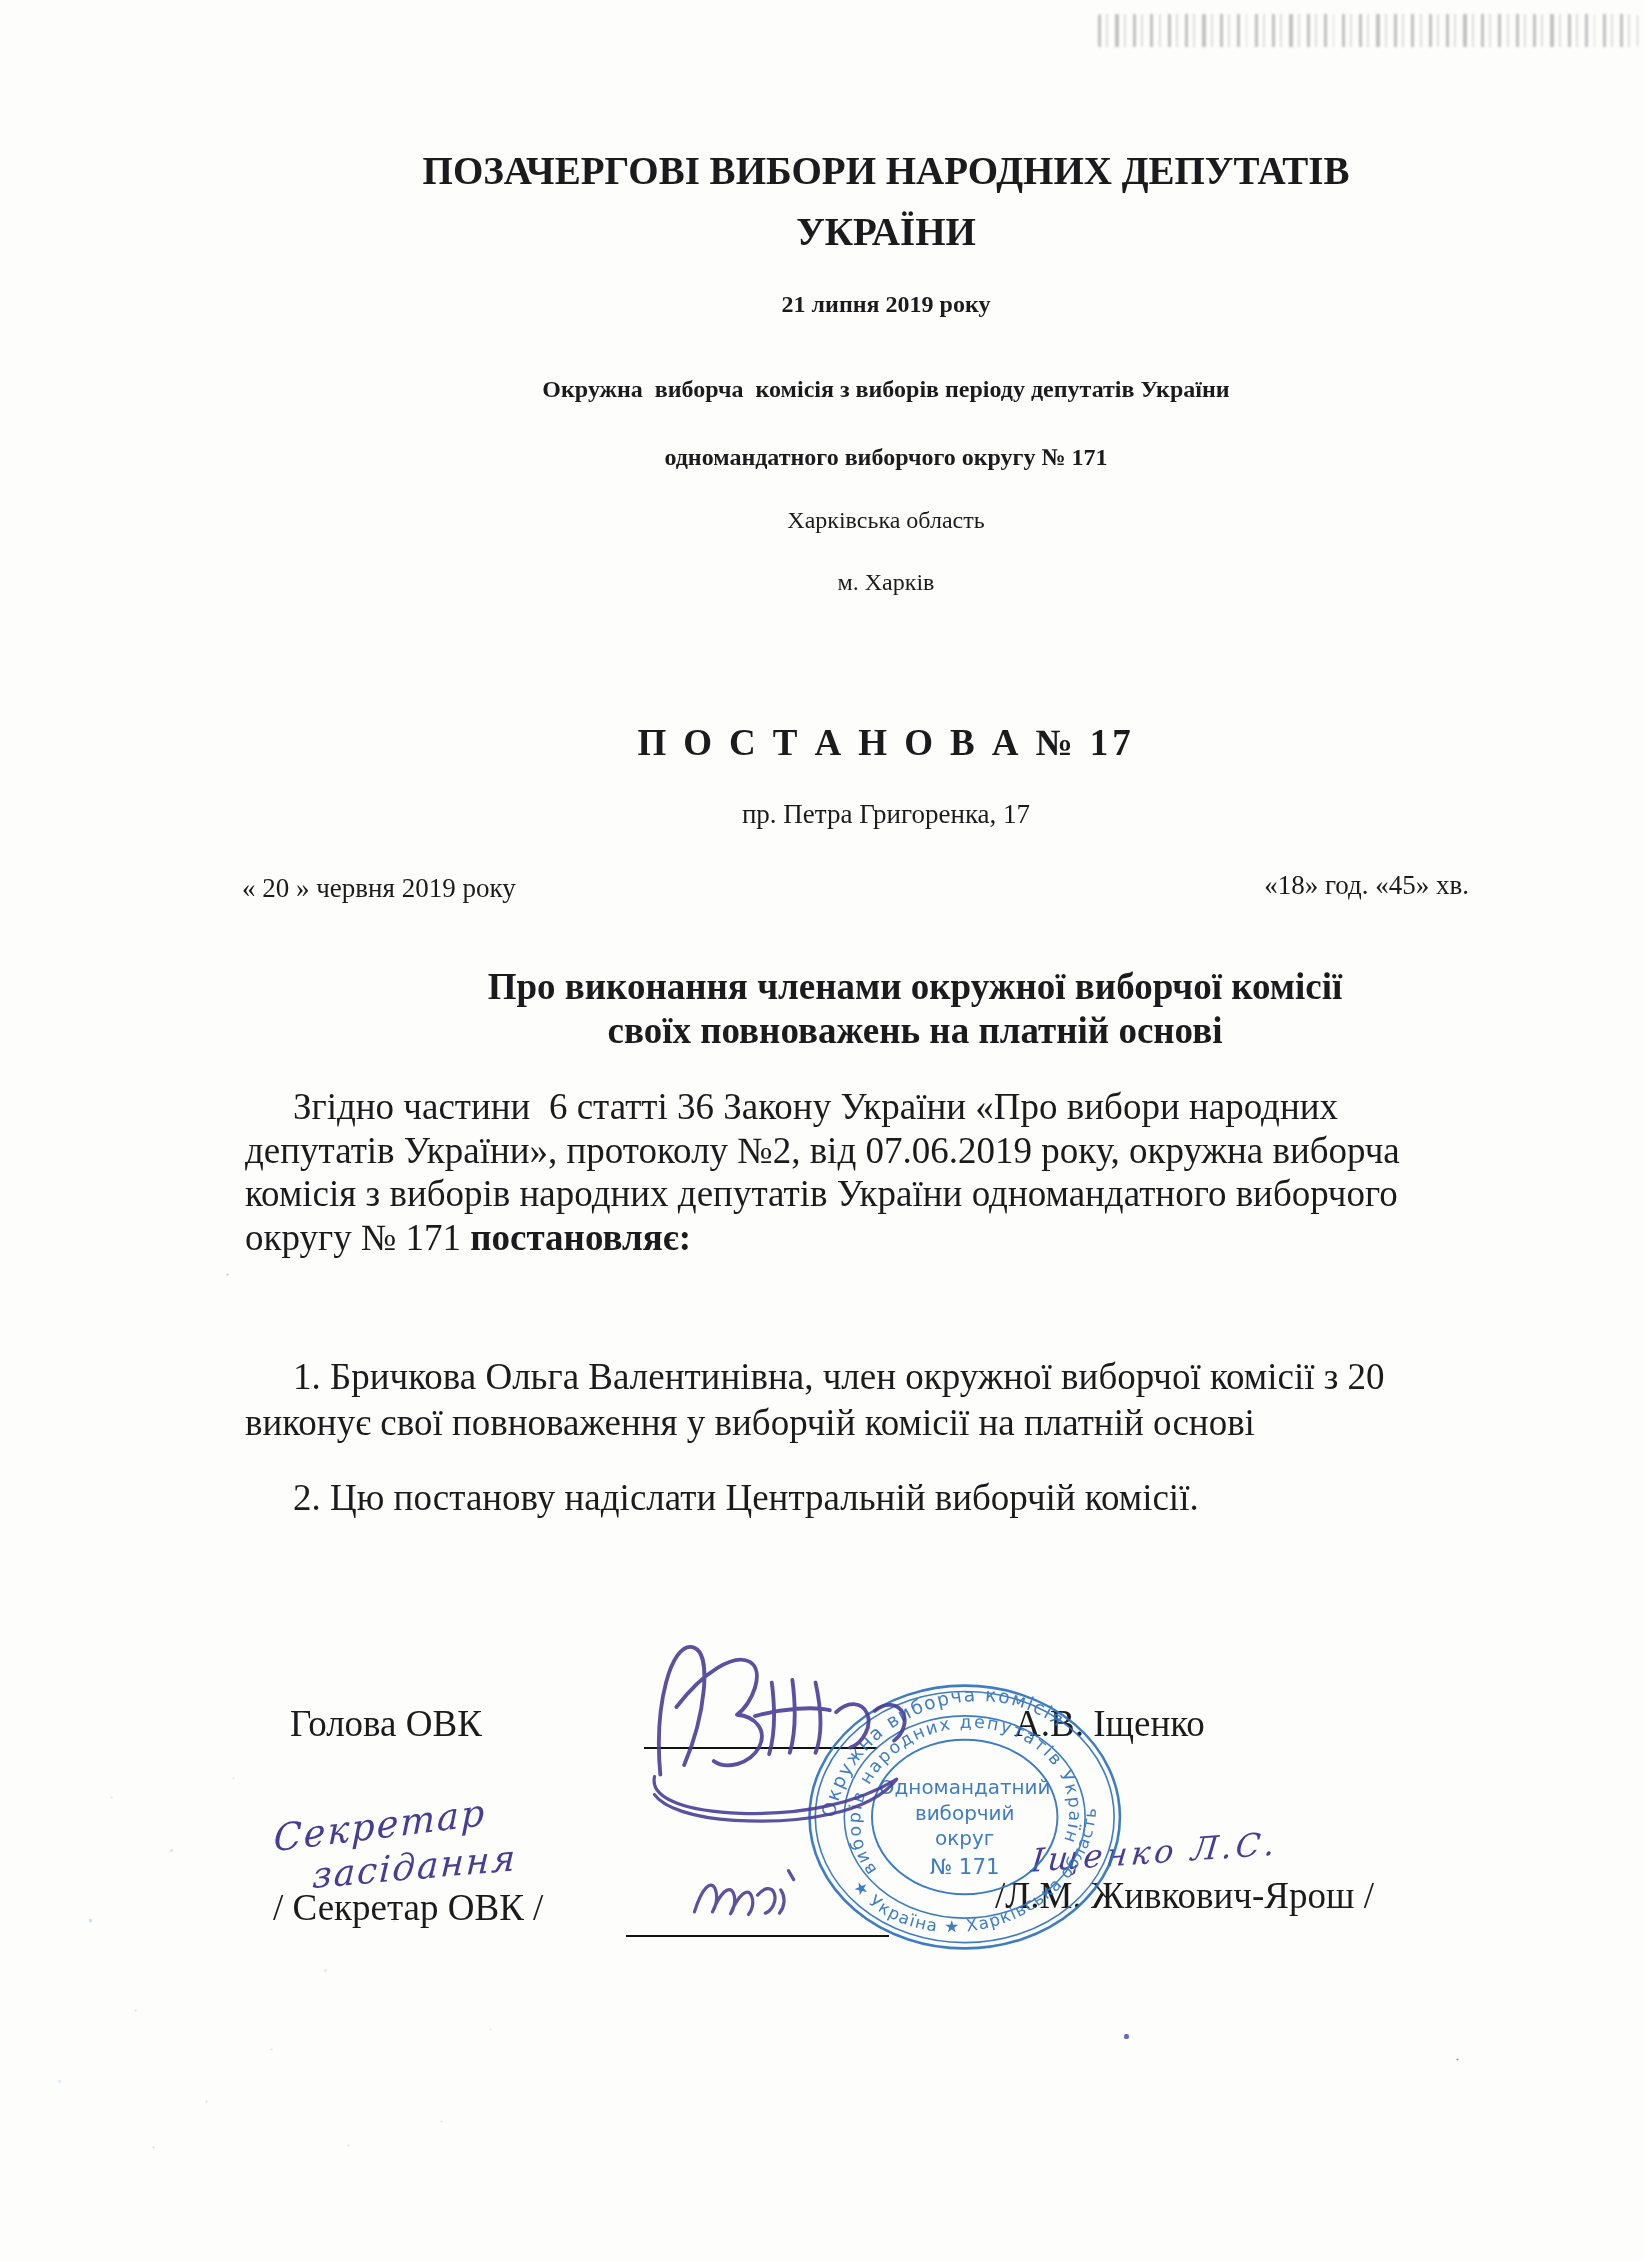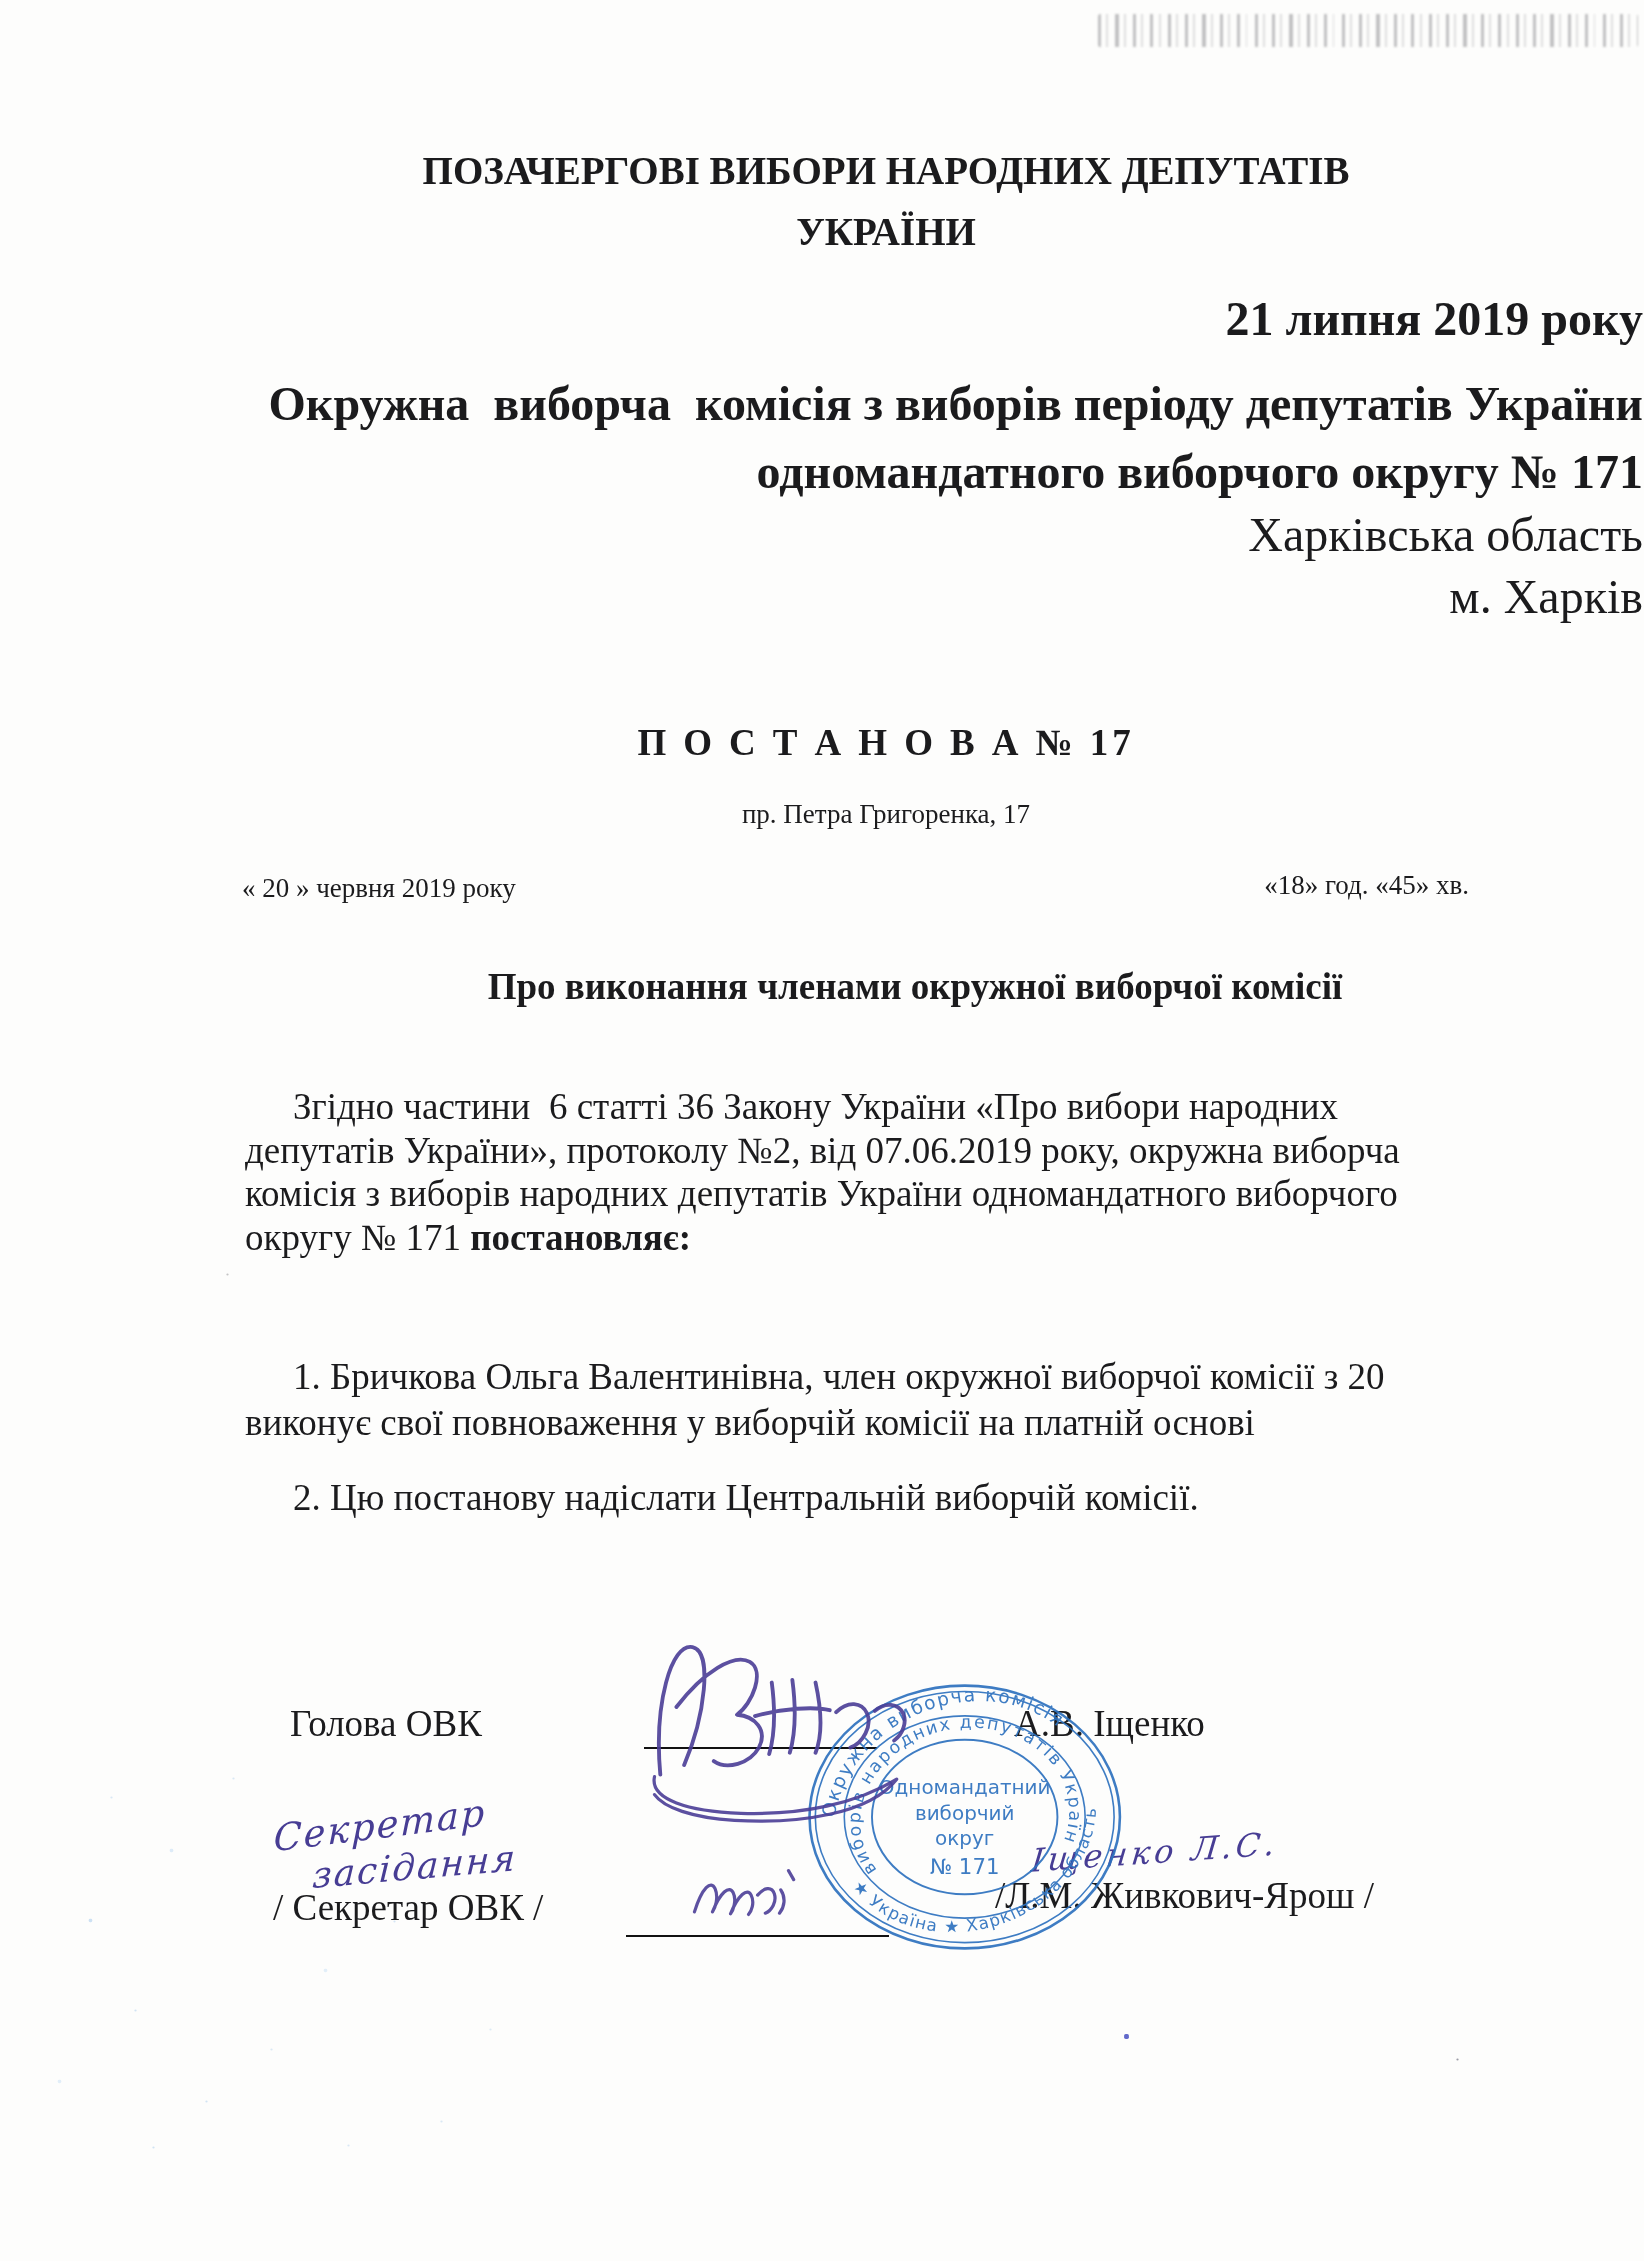--- a/index.html
+++ b/index.html
@@ -7,21 +7,21 @@
     position:relative;
     width:1644px;height:2261px;
     background:#fdfdfc;
     overflow:hidden;
     font-family:"Liberation Serif", serif;
     color:#1b1b1d;
   }
   .t{position:absolute;white-space:pre;line-height:1.15;}
   .center-band{position:absolute;left:129px;width:1514px;text-align:center;white-space:pre;line-height:1.15;}
   .b{font-weight:bold;}
-  .f56{font-size:48px;text-align:right;}
+  .f56{font-size:24px;}
   .f57{font-size:37px;}
   .f48{font-size:27px;}
   .f58b{font-size:37px;font-weight:bold;}
   .f60b{font-size:39px;font-weight:bold;}
   .subject{position:absolute;left:245px;width:1340px;text-align:center;font-size:37px;font-weight:bold;white-space:pre;}
   .bodyline{position:absolute;left:245px;font-size:37px;white-space:pre;}
   .sigline{position:absolute;height:0;border-top:2.6px solid #121212;}
   .hand{
     position:absolute;
     font-family:"DejaVu Serif", serif;
@@ -78,20 +78,21 @@
   <div class="center-band f56" style="top:507px;">Харківська область</div>
   <div class="center-band f56" style="top:569px;">м. Харків</div>
 
   <div class="center-band f58b" style="top:722px;letter-spacing:3.9px;">П О С Т А Н О В А № 17</div>
   <div class="center-band f48" style="top:799px;">пр. Петра Григоренка, 17</div>
 
   <div class="t f48" style="left:242px;top:873px;">« 20 » червня 2019 року</div>
   <div class="t f48" style="left:242px;top:870px;width:1227px;text-align:right;">«18» год. «45» хв.</div>
 
   <div class="subject" style="top:965px;">Про виконання членами окружної виборчої комісії</div>
+  <div class="subject" style="top:1009px;">своїх повноважень на платній основі</div>
 
   <div class="bodyline" style="top:1085px;padding-left:48px;">Згідно частини  6 статті 36 Закону України «Про вибори народних</div>
   <div class="bodyline" style="top:1129px;">депутатів України», протоколу №2, від 07.06.2019 року, окружна виборча</div>
   <div class="bodyline" style="top:1172px;">комісія з виборів народних депутатів України одномандатного виборчого</div>
   <div class="bodyline" style="top:1216px;"><span>округу № 171 </span><span class="b">постановляє:</span></div>
 
   <div class="bodyline" style="top:1355px;padding-left:48px;">1. Бричкова Ольга Валентинівна, член окружної виборчої комісії з 20</div>
   <div class="bodyline" style="top:1401px;">виконує свої повноваження у виборчій комісії на платній основі</div>
 
   <div class="bodyline" style="top:1476px;padding-left:48px;">2. Цю постанову надіслати Центральній виборчій комісії.</div>

